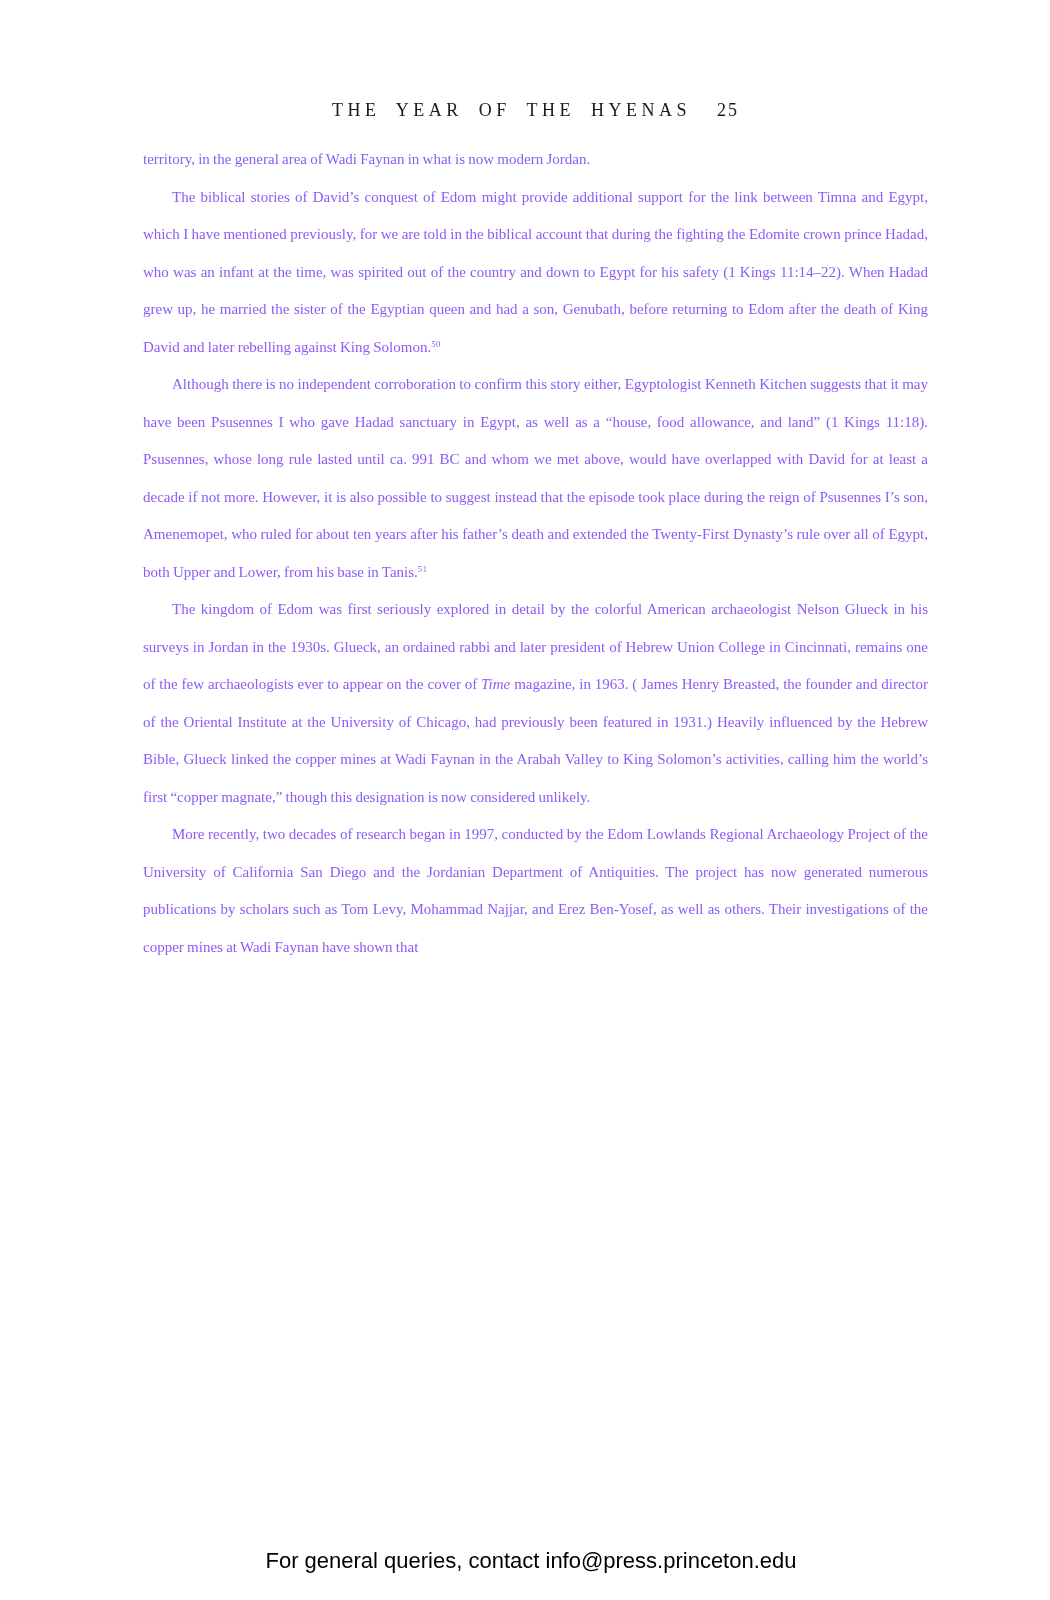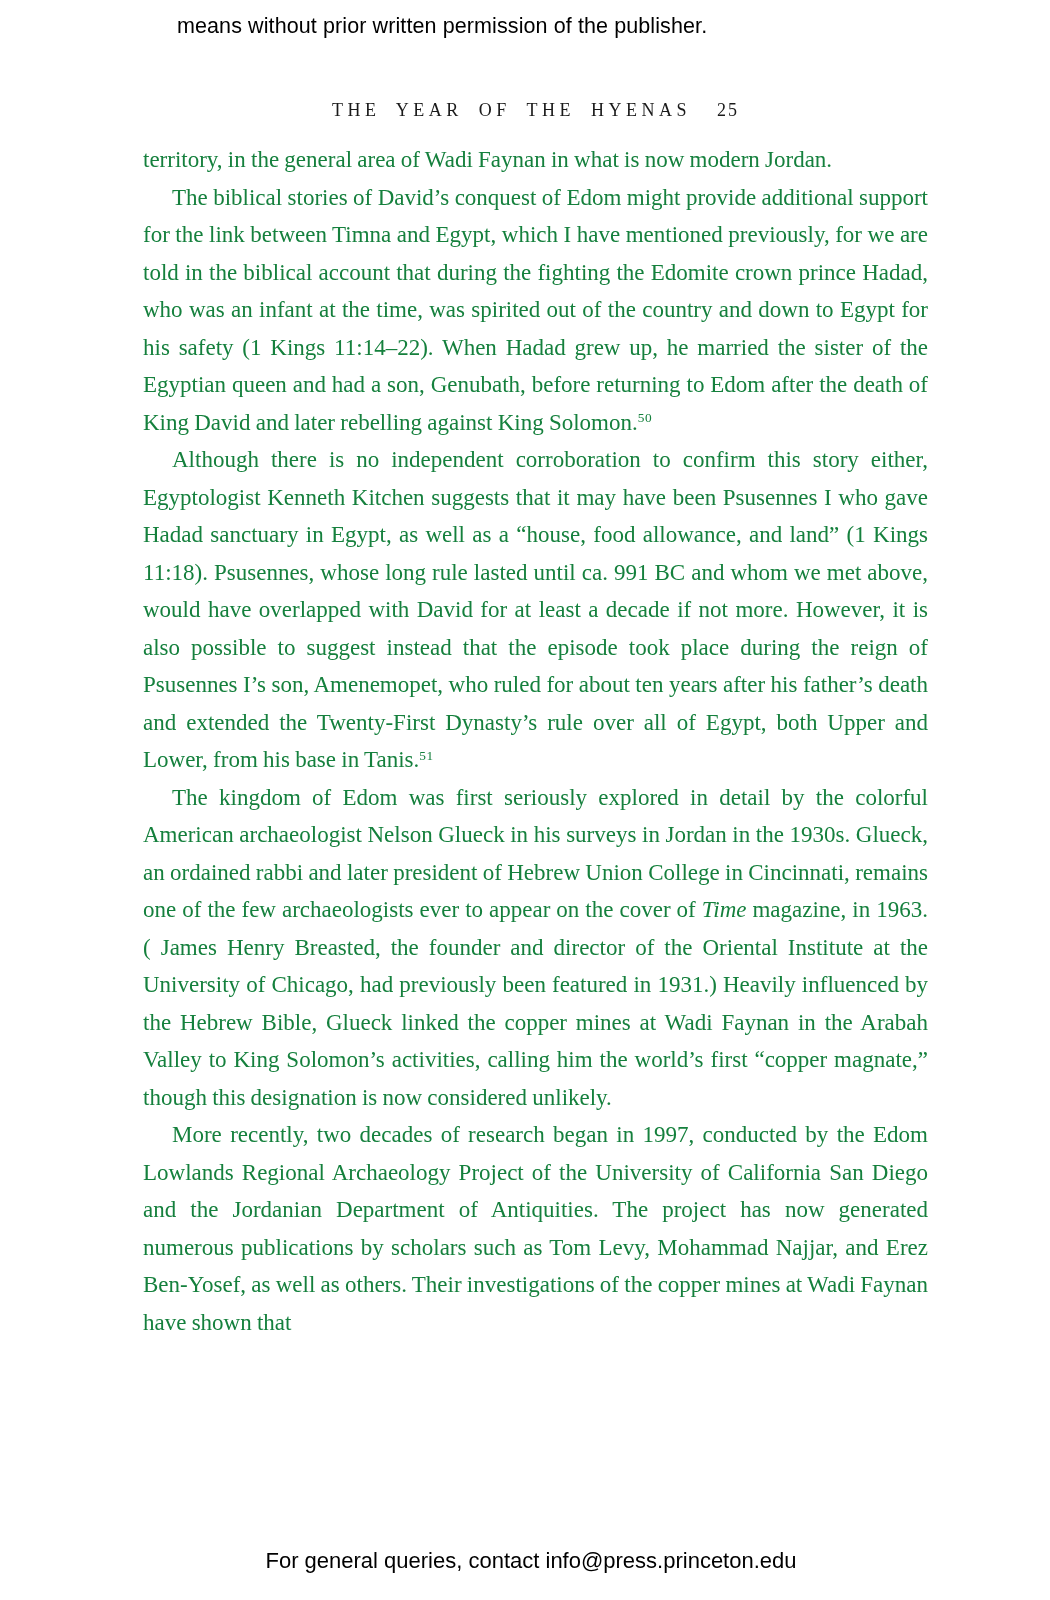--- a/index.html
+++ b/index.html
@@ -40,24 +40,24 @@
     word-spacing: 7px;
     white-space: nowrap;
   }
   .running-head .pagenum {
     font-size: 18px;
     letter-spacing: 2px;
   }
   .page-body {
     position: absolute;
     left: 143px; top: 141px; width: 785px;
-    font-size: 23px;
+    font-size: 15px;
     line-height: 37.5px;
     text-align: justify;
-    color: #15803d;
+    color: #8b5cf6;
     word-spacing: -0.5px;
   }
   .page-body p { margin: 0; padding: 0; }
   .page-body p.indent { text-indent: 29px; }
   .page-body sup {
     font-size: 0.58em;
     line-height: 0;
     vertical-align: baseline;
     position: relative;
     top: -0.55em;
@@ -73,21 +73,20 @@
     color: #000000;
     padding-left: 12px;
   }
 </style>
 </head>
 <body>
 
 <div class="page">
 
   <div class="copyright">
-      <div class="line">means without prior written permission of the publisher.</div>
     </div>
 
   <div class="running-head">
     <span class="title">THE YEAR OF THE HYENAS</span>
     <span class="pagenum">25</span>
   </div>
 
   <div class="page-body">
       <p><span>territory, in the general area of Wadi Faynan in what is now modern Jordan.</span></p>
       <p class="indent"><span>The biblical stories of David’s conquest of Edom might provide additional support for the link between Timna and Egypt, which I have mentioned previously, for we are told in the biblical account that during the fighting the Edomite crown prince Hadad, who was an infant at the time, was spirited out of the country and down to Egypt for his safety (1 Kings 11:14–22). When Hadad grew up, he married the sister of the Egyptian queen and had a son, Genubath, before returning to Edom after the death of King David and later rebelling against King Solomon.</span><sup>50</sup></p>

